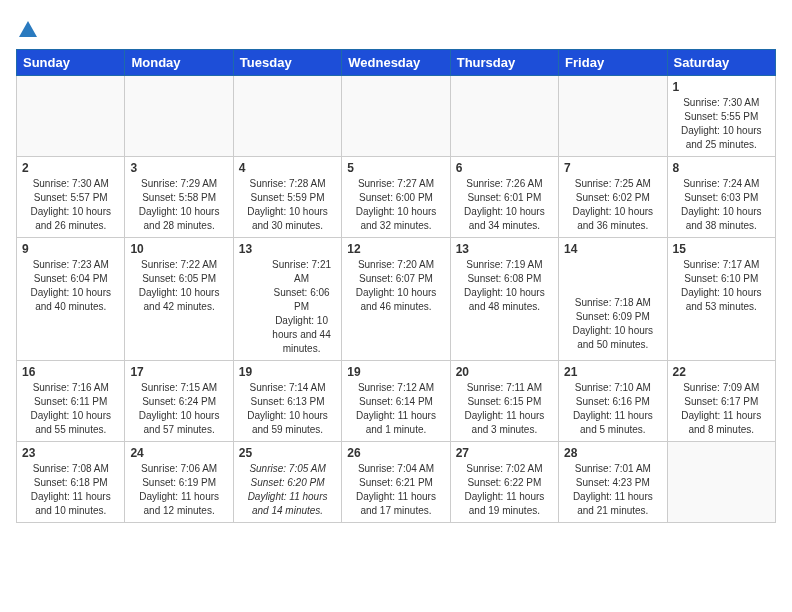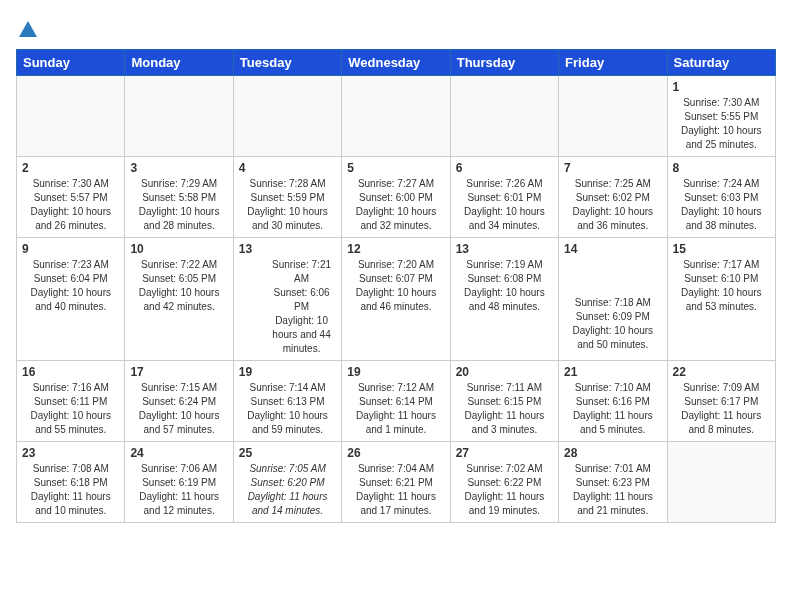--- a/index.html
+++ b/index.html
@@ -281,19 +281,19 @@
         </td>
         <td>
           <span class="day-num">27</span>
           <div class="day-info" style="white-space: pre-line;">Sunrise: 7:02 AM
 Sunset: 6:22 PM
 Daylight: 11 hours and 19 minutes.</div>
         </td>
         <td>
           <span class="day-num">28</span>
           <div class="day-info" style="white-space: pre-line;">Sunrise: 7:01 AM
-Sunset: 6:23 PM
+Sunset: 4:23 PM
 Daylight: 11 hours and 21 minutes.</div>
         </td>
         <td class="empty"></td>
       </tr>
     </tbody>
 </table>
 
 </body></html>

